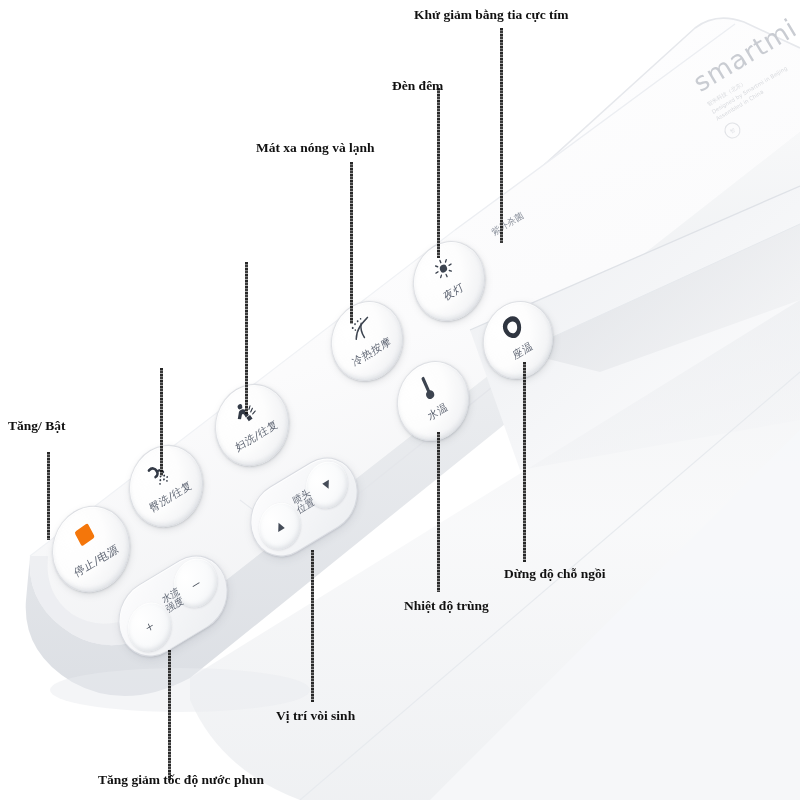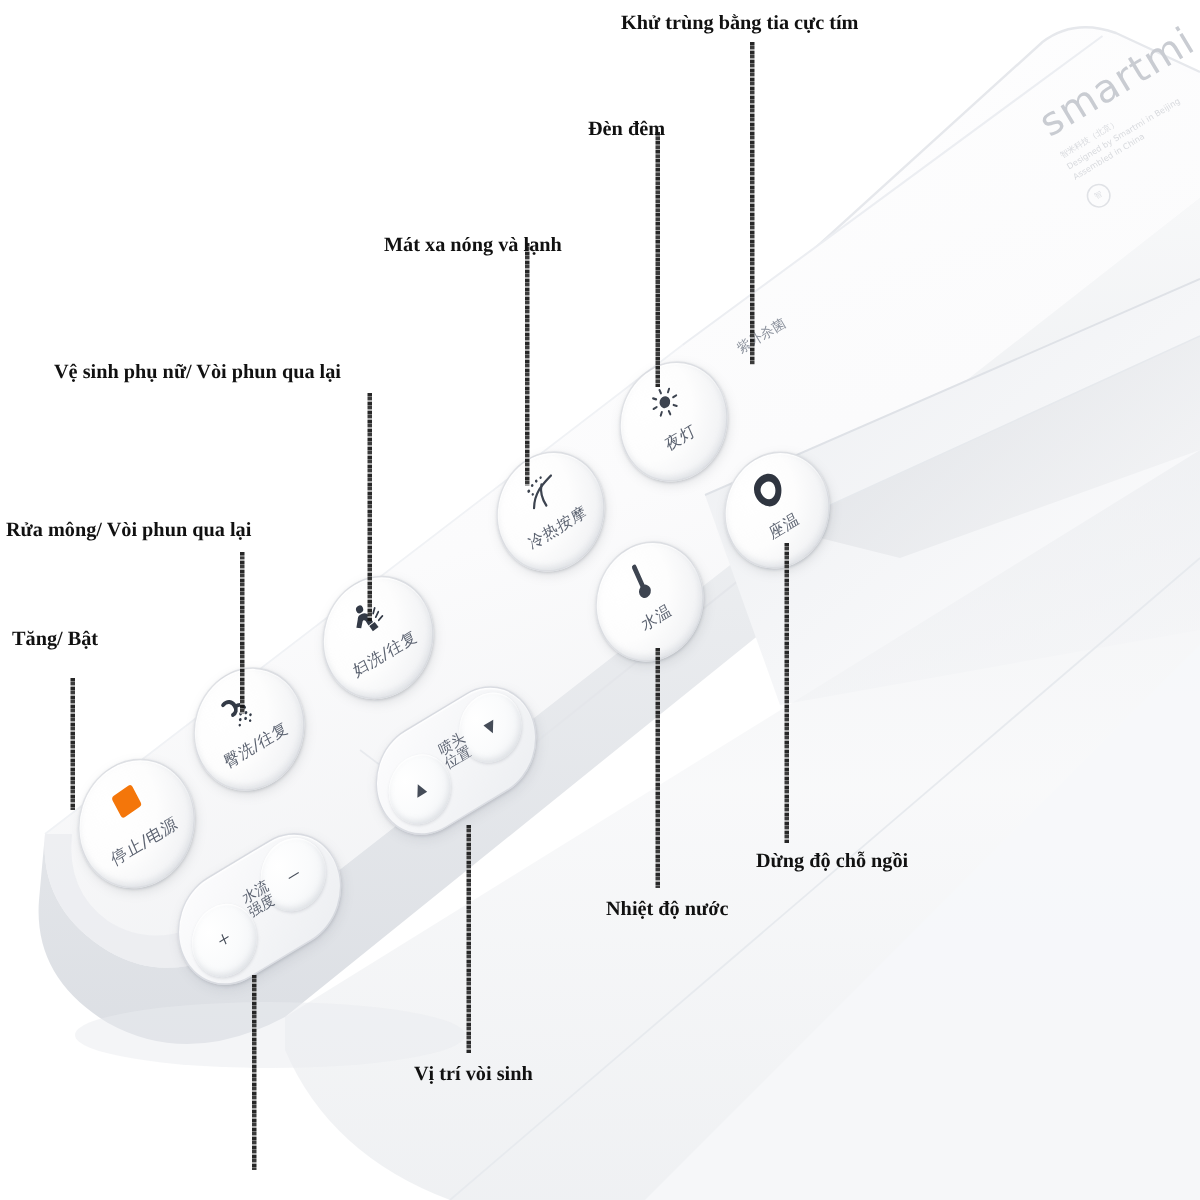--- a/index.html
+++ b/index.html
@@ -356,32 +356,31 @@
   <div class="leader" style="left:437px;top:88px;height:170px;"></div>
   <div class="leader" style="left:350px;top:162px;height:162px;"></div>
   <div class="leader" style="left:245px;top:262px;height:152px;"></div>
   <div class="leader" style="left:160px;top:368px;height:108px;"></div>
   <div class="leader" style="left:47px;top:452px;height:88px;"></div>
   <div class="leader" style="left:523px;top:362px;height:200px;"></div>
   <div class="leader" style="left:437px;top:432px;height:160px;"></div>
   <div class="leader" style="left:311px;top:550px;height:152px;"></div>
   <div class="leader" style="left:168px;top:650px;height:130px;"></div>
 
-  <div class="callout" style="left:414px;top:7px;">Khử trùng bằng tia cực tím</div>
+  <div class="callout" style="left:414px;top:7px;">Khử giảm bằng tia cực tím</div>
 
   <div class="callout" style="left:392px;top:78px;">Đèn đêm</div>
 
-  <div class="callout" style="left:256px;top:155px;">Mát xa nóng và lạnh</div>
-
-  <div class="callout" style="left:36px;top:240px;">Vệ sinh phụ nữ/  Vòi phun qua lại</div>
-
-  <div class="callout" style="left:4px;top:345px;">Rửa mông/ Vòi phun qua lại</div>
+  <div class="callout" style="left:256px;top:140px;">Mát xa nóng và lạnh</div>
+
+
 
   <div class="callout" style="left:8px;top:418px;">Tăng/ Bật</div>
 
   <div class="callout" style="left:504px;top:566px;">Dừng độ chỗ ngồi</div>
 
-  <div class="callout" style="left:404px;top:598px;">Nhiệt độ nước</div>
+  <div class="callout" style="left:404px;top:598px;">Nhiệt độ trùng</div>
 
   <div class="callout" style="left:276px;top:708px;">Vị trí vòi sinh</div>
 
+  <div class="callout" style="left:98px;top:772px;">Tăng giảm tốc độ nước phun</div>
 
 </div>
 
 </body></html>

